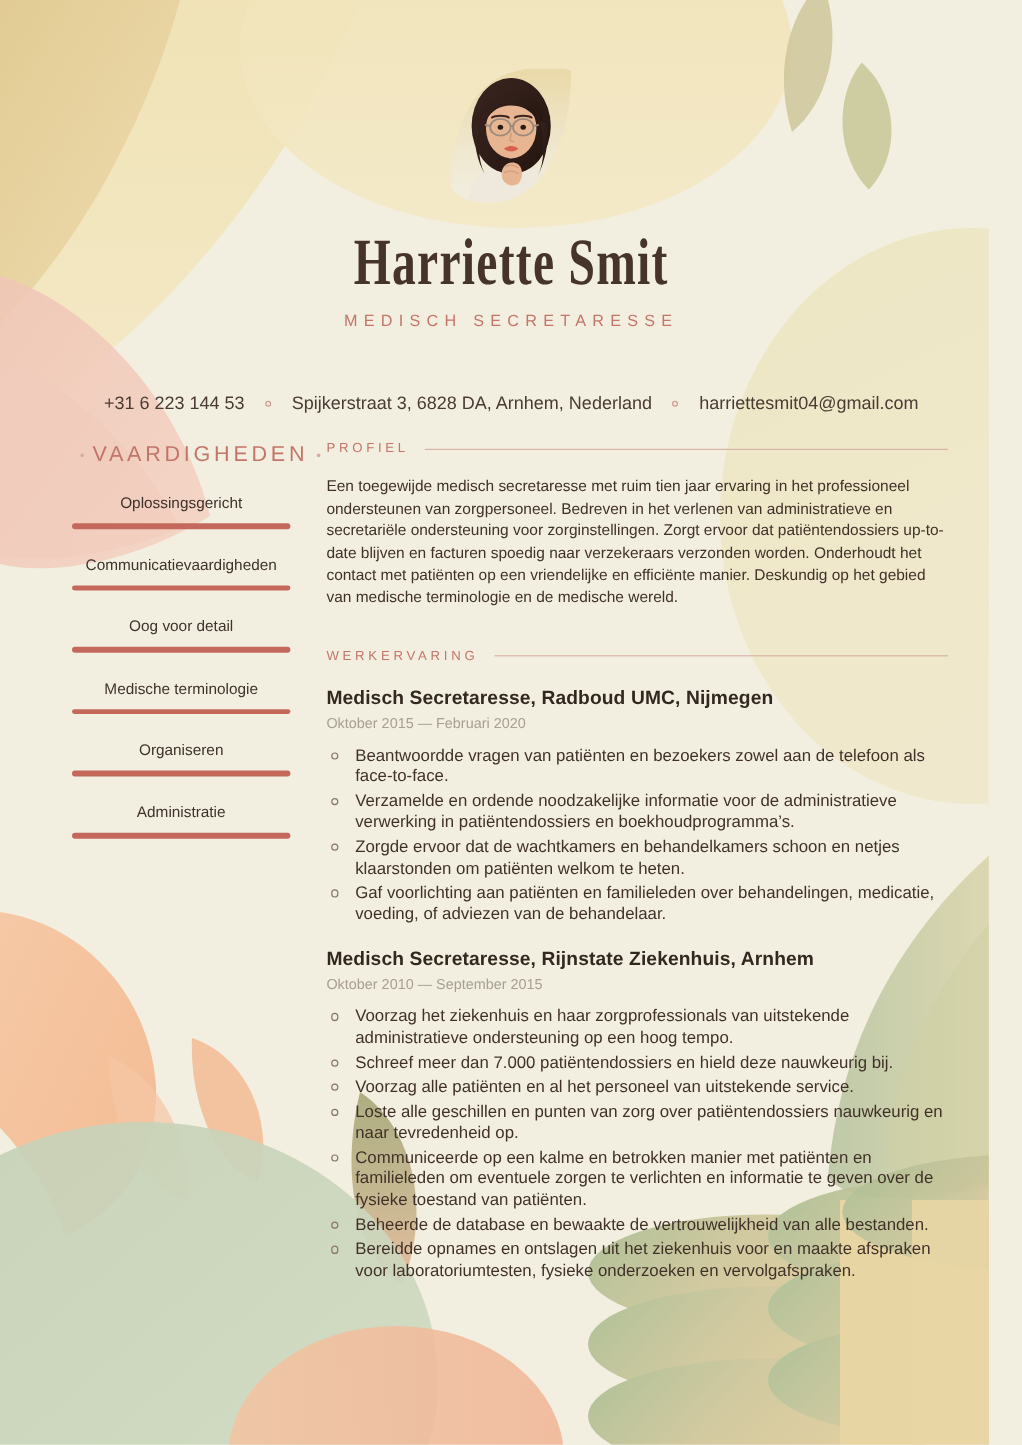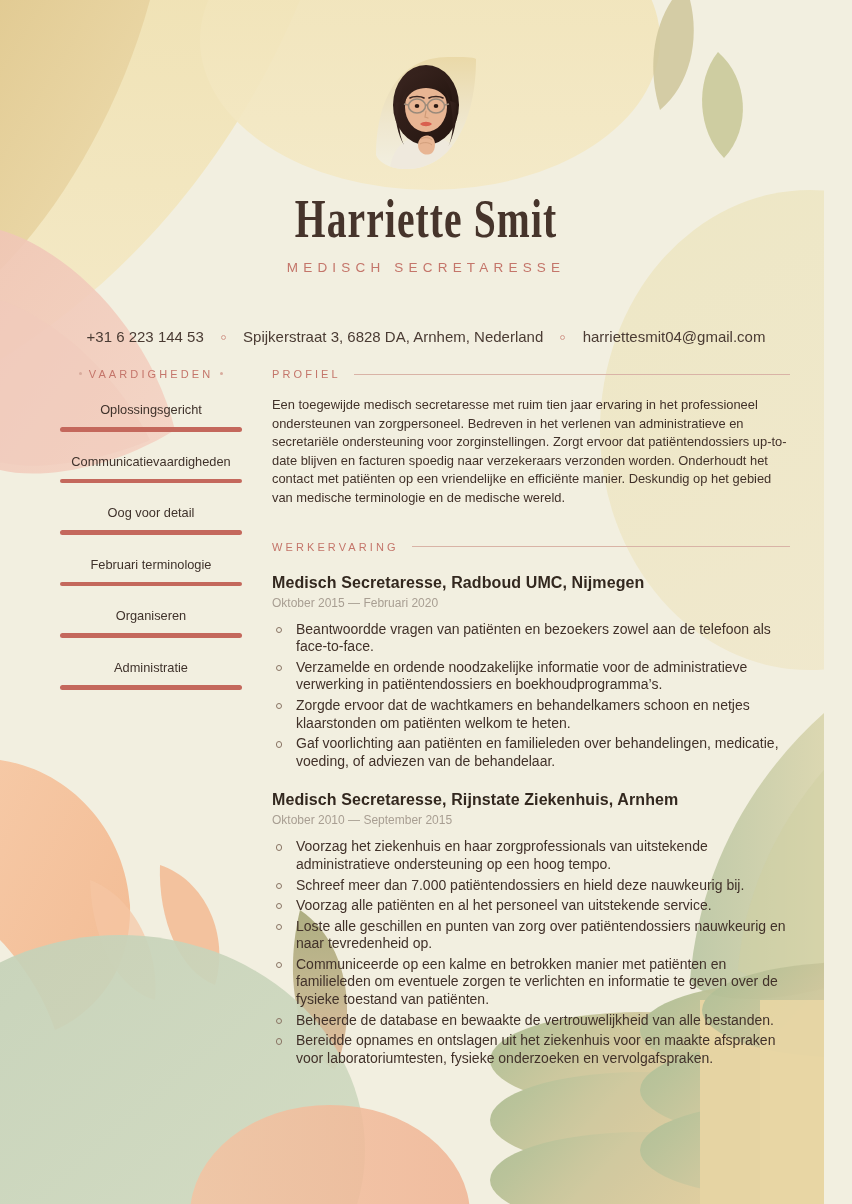--- a/index.html
+++ b/index.html
@@ -90,21 +90,21 @@
 
   
   .col-left {
     position: absolute;
     left: 60px;
     top: 368px;
     width: 182px;
   }
   .sidebar-head {
     text-align: center;
-    font-size: 11px;
+    font-size: 18px;
     letter-spacing: 3.1px;
     color: #c4756a;
     font-weight: 500;
     white-space: nowrap;
   }
   .sidebar-head .dot {
     display: inline-block;
     width: 3px; height: 3px;
     background: #d8ab9d;
     border-radius: 50%;
@@ -386,21 +386,21 @@
       </div>
       <div class="skill">
         <div class="skill-label">Communicatievaardigheden</div>
         <div class="skill-bar"></div>
       </div>
       <div class="skill">
         <div class="skill-label">Oog voor detail</div>
         <div class="skill-bar"></div>
       </div>
       <div class="skill">
-        <div class="skill-label">Februari terminologie</div>
+        <div class="skill-label">Medische terminologie</div>
         <div class="skill-bar"></div>
       </div>
       <div class="skill">
         <div class="skill-label">Organiseren</div>
         <div class="skill-bar"></div>
       </div>
       <div class="skill">
         <div class="skill-label">Administratie</div>
         <div class="skill-bar"></div>
       </div>

